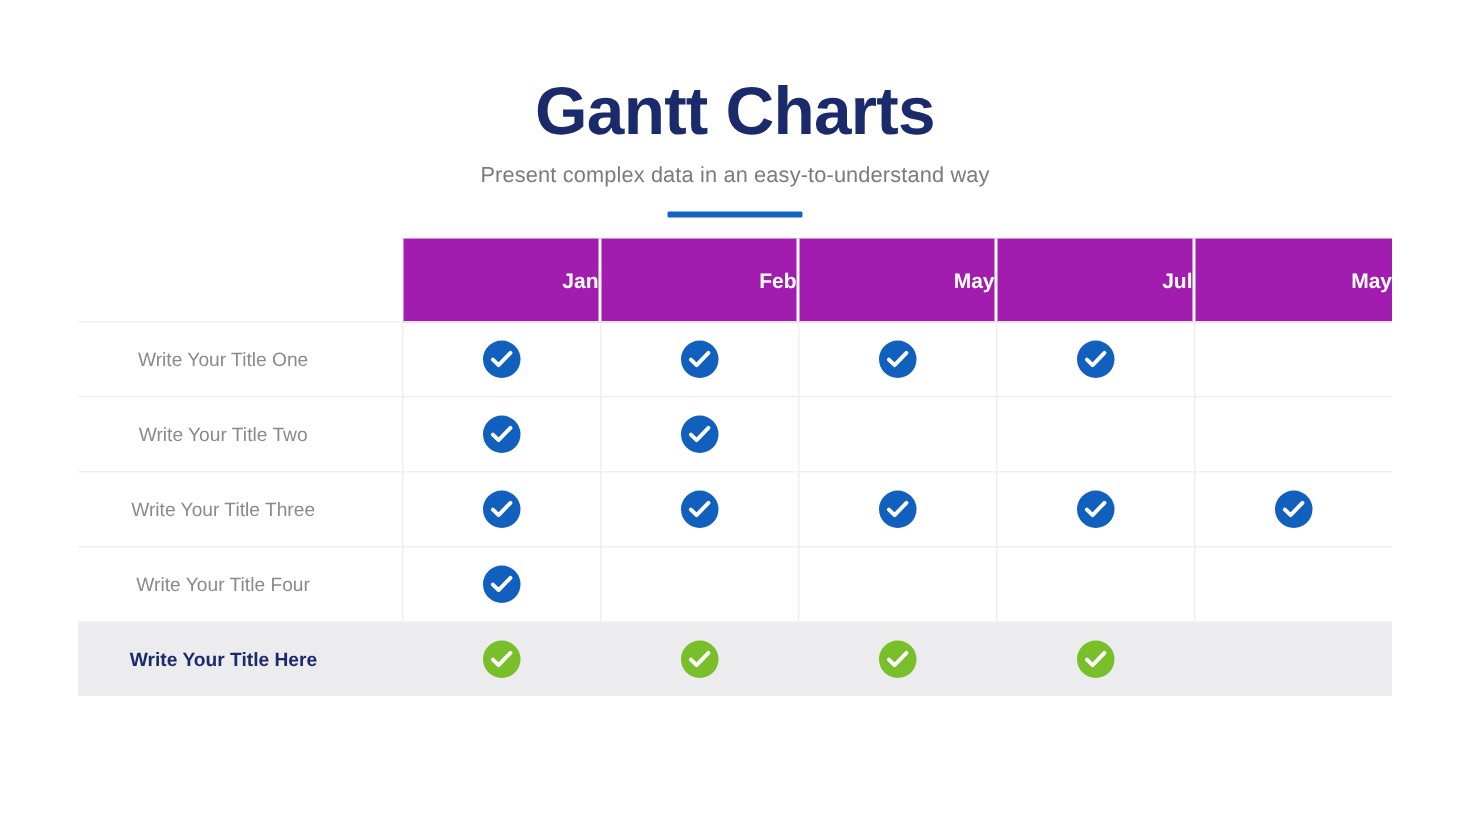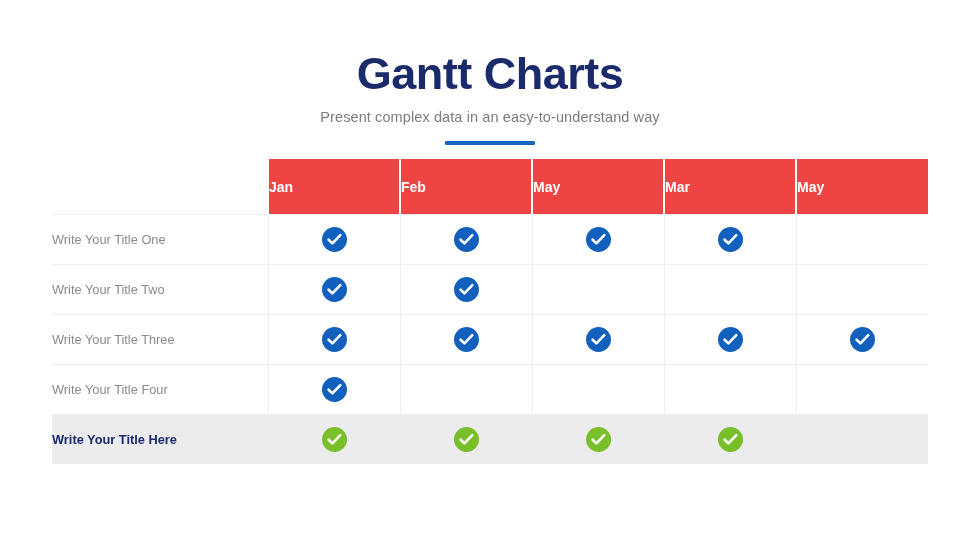--- a/index.html
+++ b/index.html
@@ -69,43 +69,43 @@
   .gantt-table thead th {
     padding: 0;
     height: 55px;
     vertical-align: middle;
   }
   th.corner-cell {
     background: #ffffff;
     border: none;
   }
   th.month-head {
-    background: #ef4444;
+    background: #a21caf;
     color: #ffffff;
     font-size: 14px;
     font-weight: bold;
-    text-align: left;
+    text-align: right;
     border-left: 2px solid #ffffff;
     border-right: 2px solid #ffffff;
   }
   th.month-head:first-of-type { border-left: none; }
   th.month-head:last-of-type  { border-right: none; }
 
   
   .gantt-table tbody tr { height: 49px; }
   .gantt-table tbody td {
     padding: 0;
     height: 49px;
     vertical-align: middle;
     border-bottom: 1px solid #efeff1;
     border-right: 1px solid #efeff1;
     background: #ffffff;
   }
   .gantt-table tbody td.row-label {
-    text-align: left;
+    text-align: center;
     padding-right: 22px;
     font-size: 12.8px;
     color: #8a8a8a;
     border-right: 1px solid #efeff1;
     white-space: nowrap;
   }
   .gantt-table tbody td.mark-cell {
     text-align: center;
   }
   .gantt-table tbody td.mark-cell:last-child {
@@ -165,21 +165,21 @@
       <col class="month-col">
       <col class="month-col">
       <col class="month-col">
     </colgroup>
     <thead>
       <tr>
         <th class="corner-cell"></th>
       <th class="month-head">Jan</th>
           <th class="month-head">Feb</th>
           <th class="month-head">May</th>
-          <th class="month-head">Mar</th>
+          <th class="month-head">Jul</th>
           <th class="month-head">May</th>
         </tr>
     </thead>
     <tbody>
         <tr>
           <td class="row-label">Write Your Title One</td>
           <td class="mark-cell"><span class="check blue"><svg viewBox="0 0 25 25" xmlns="http://www.w3.org/2000/svg">
                 <path d="M6.6 12.7 L10.4 16.4 L18.3 8.2" fill="none" stroke="#ffffff" stroke-width="2.6" stroke-linecap="round" stroke-linejoin="round"></path>
               </svg></span></td>
           <td class="mark-cell"><span class="check blue"><svg viewBox="0 0 25 25" xmlns="http://www.w3.org/2000/svg">

